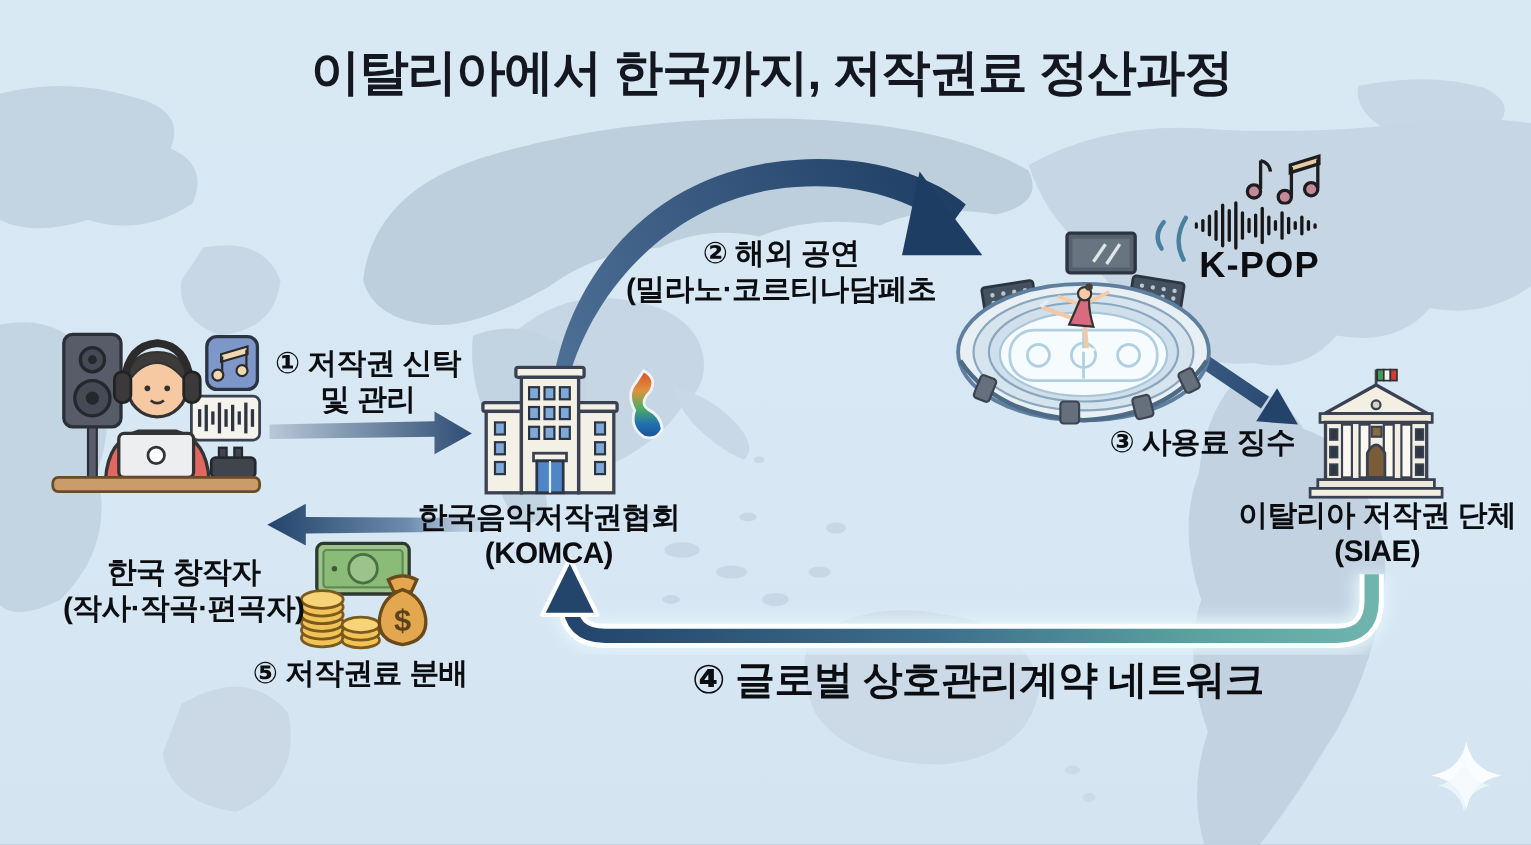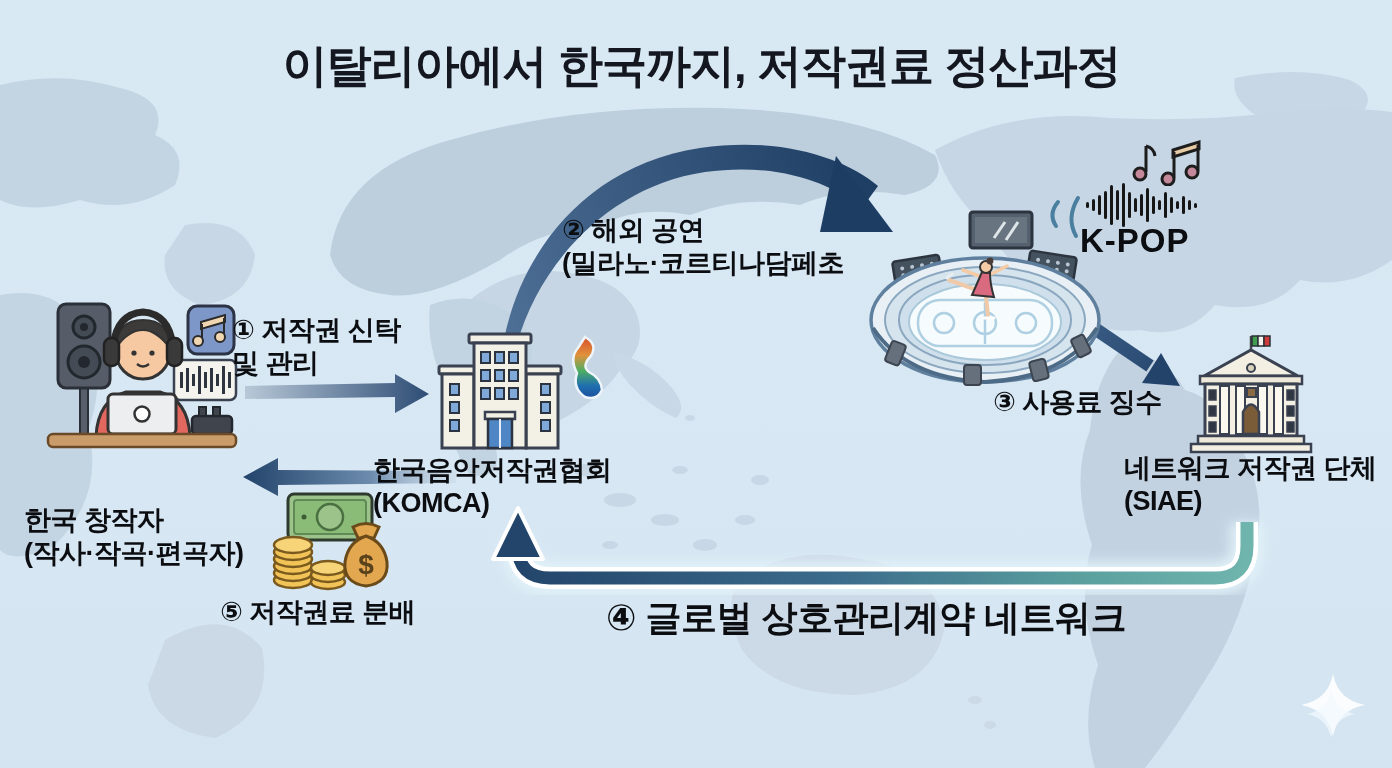--- a/index.html
+++ b/index.html
@@ -2,21 +2,21 @@
 <html><head>
 <meta charset="utf-8">
 <style>
   html,body{margin:0;padding:0;background:#9fb3c4;}
   .canvas{position:relative;width:1392px;height:768px;overflow:hidden;
     background:linear-gradient(180deg,#d9e9f4 0%,#d7e7f3 60%,#d4e5f1 100%);
     font-family:"Liberation Sans","DejaVu Sans",sans-serif;}
   .abs{position:absolute;}
   .title{left:11px;right:0;top:36px;text-align:center;font-size:45px;font-weight:800;
     color:#14171f;letter-spacing:-1px;}
-  .label{position:absolute;font-weight:800;color:#0b0d11;
+  .label{position:absolute;text-align:center;font-weight:800;color:#0b0d11;
     font-size:27px;line-height:33px;letter-spacing:-0.5px;}
   .kpop{font-size:33px;letter-spacing:1px;line-height:34px;}
   svg{display:block;}
 </style>
 </head>
 <body>
 
 <div class="canvas">
 
   <svg class="abs" style="left:0;top:0" width="1392" height="768" viewBox="0 0 1392 768">
@@ -374,21 +374,21 @@
   <div class="label" style="left:562px;top:214px;width:296px">
     <div>② 해외 공연</div>
     <div>(밀라노·코르티나담페초</div>
   </div>
 
   <div class="label kpop" style="left:1080px;top:224px;width:130px">K-POP</div>
 
   <div class="label" style="left:993px;top:386px;width:200px">③ 사용료 징수</div>
 
   <div class="label" style="left:1124px;top:452px;width:256px">
-    <div>네트워크 저작권 단체</div>
+    <div>이탈리아 저작권 단체</div>
     <div>(SIAE)</div>
   </div>
 
   <div class="label" style="left:606px;top:601px;width:566px;font-size:36px">④ 글로벌 상호관리계약 네트워크</div>
 
   <div class="label" style="left:220px;top:596px;width:215px">⑤ 저작권료 분배</div>
 
 </div>
 
 </body></html>

